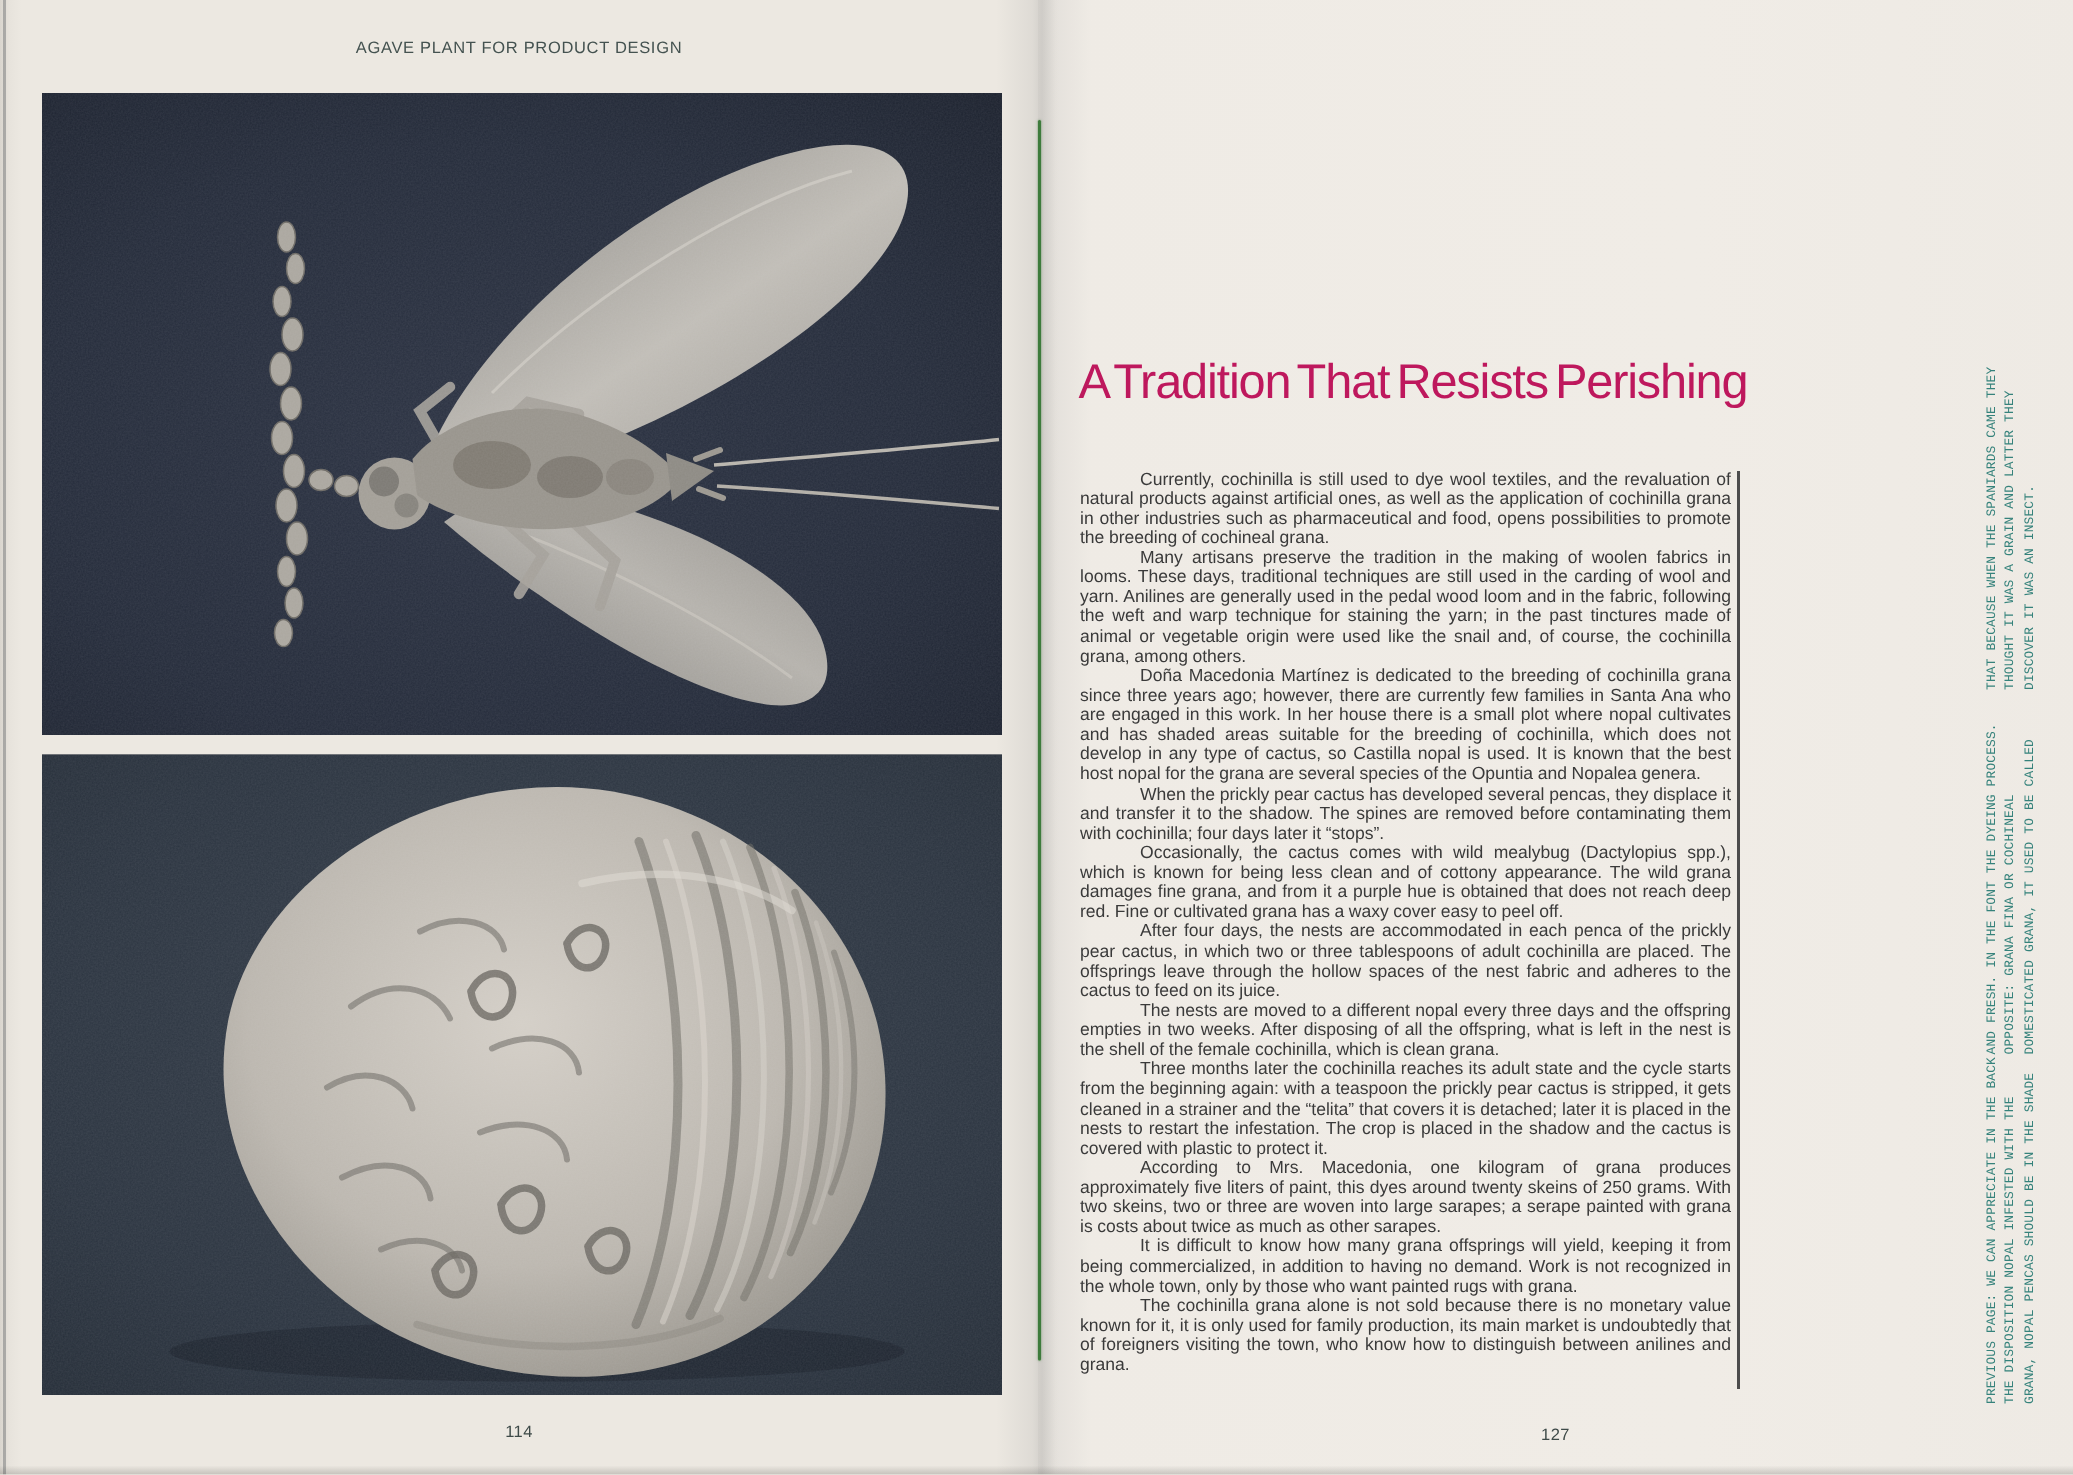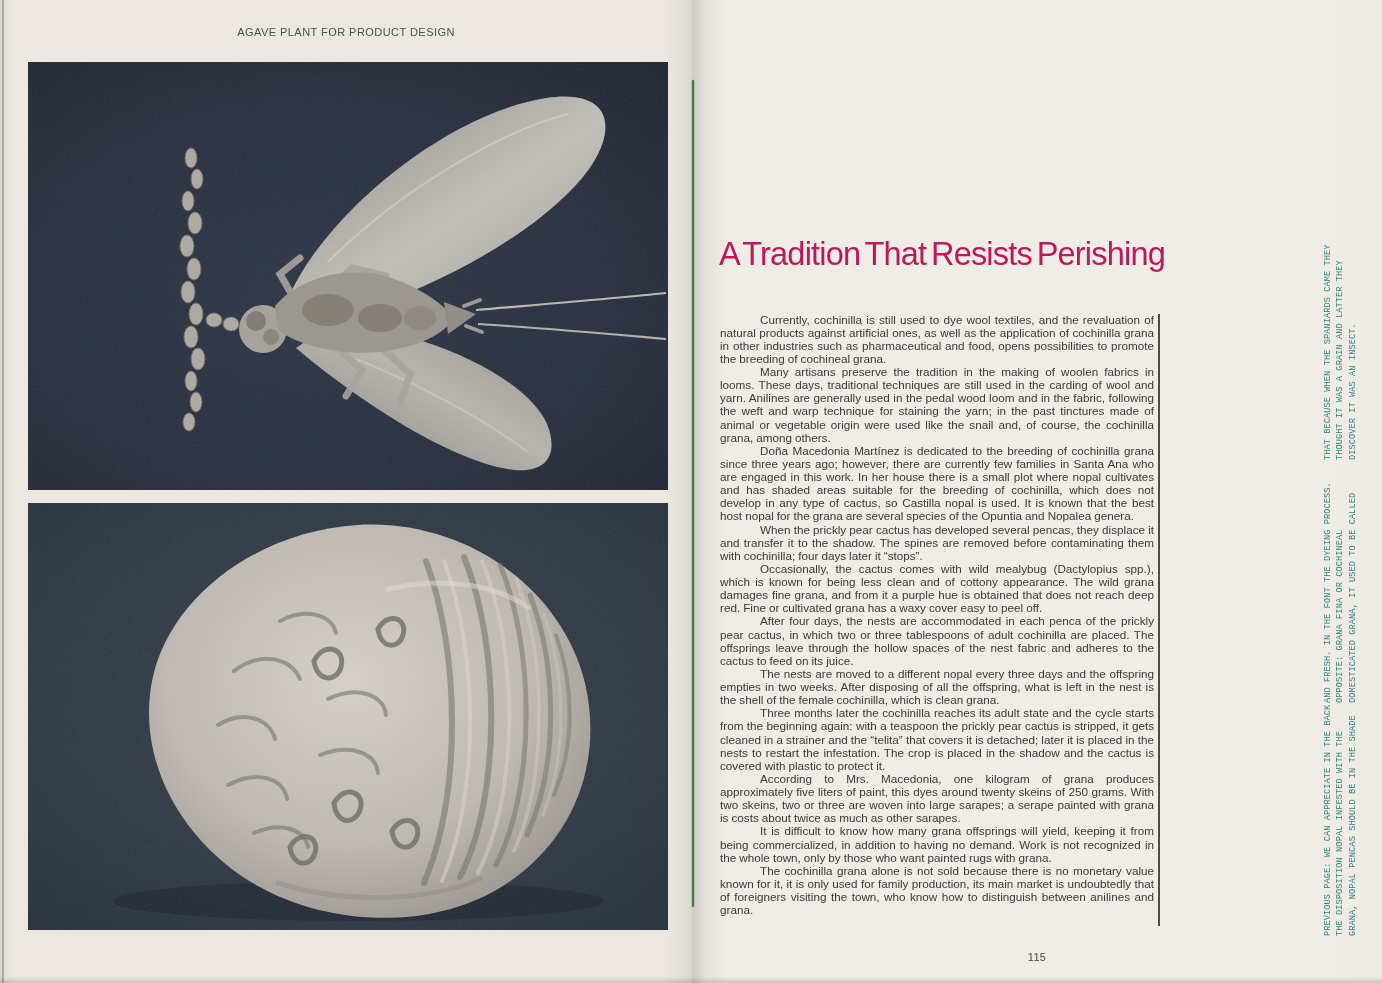--- a/index.html
+++ b/index.html
@@ -181,20 +181,21 @@
         <path d="M262,344 c 10,-18 30,-11 25,6 c -4,14 -22,15 -25,-6"></path>
         <path d="M350,126 c 10,-18 30,-11 25,6 c -4,14 -22,15 -25,-6"></path>
         <path d="M364,328 c 10,-18 30,-11 25,6 c -4,14 -22,15 -25,-6"></path>
       </g>
       <path d="M360,86 C420,72 470,84 500,104" stroke="#e2ddd5" stroke-width="5" fill="none" opacity=".5" stroke-linecap="round"></path>
       <path d="M250,380 C320,402 400,398 452,376" stroke="#8b8780" stroke-width="5" fill="none" opacity=".5" stroke-linecap="round"></path>
       <rect width="640" height="427" filter="url(#grain2)"></rect>
     </svg>
   </div>
 
+  <div class="page-number left">114</div>
 </div>
 
 <div class="page page-right">
   
 </div>
 
 <h1 class="article-title" style="margin:0;">A Tradition That Resists Perishing</h1>
 
 <div class="article-body">
   <p>Currently, cochinilla is still used to dye wool textiles, and the revaluation of natural products against artificial ones, as well as the application of cochinilla grana in other industries such as pharmaceutical and food, opens possibilities to promote the breeding of cochineal grana.</p>
@@ -221,17 +222,17 @@
   <div>AND FRESH. IN THE FONT THE DYEING PROCESS.</div>
   <div>OPPOSITE: GRANA FINA OR COCHINEAL</div>
   <div>DOMESTICATED GRANA, IT USED TO BE CALLED</div>
 </div>
 <div class="caption-block" id="caption-3">
   <div>PREVIOUS PAGE: WE CAN APPRECIATE IN THE BACK</div>
   <div>THE DISPOSITION NOPAL INFESTED WITH THE</div>
   <div>GRANA, NOPAL PENCAS SHOULD BE IN THE SHADE</div>
 </div>
 
-<div class="page-number right">115</div>
+<div class="page-number right">127</div>
 
 <div class="gutter-shadow"></div>
 <div class="spine-green-line"></div>
 <div class="edge-bottom"></div>
 
 </body></html>

